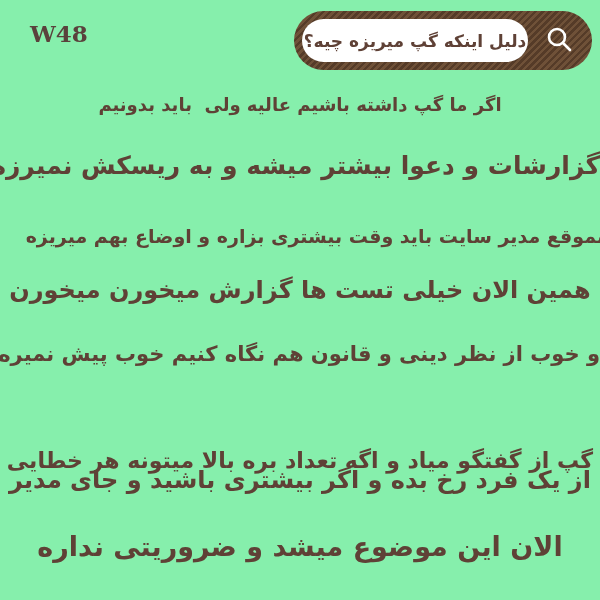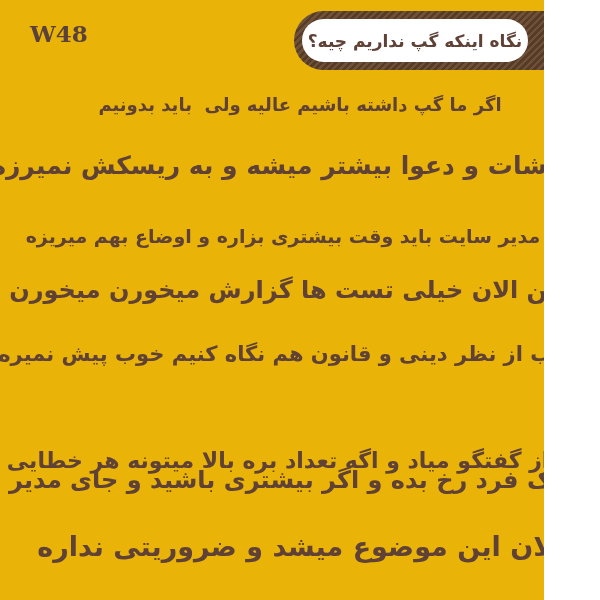--- a/index.html
+++ b/index.html
@@ -2,23 +2,23 @@
 <html lang="fa"><head>
 <meta charset="utf-8">
 <style>
   html, body {
     margin: 0;
     padding: 0;
     background: #ffffff;
   }
   #canvas {
     position: relative;
-    width: 544px;
+    width: 600px;
     height: 600px;
-    background: #eab308;
+    background: #86efac;
     overflow: hidden;
     font-family: "DejaVu Sans", sans-serif;
   }
 
   
   .watermark {
     position: absolute;
     left: 30px;
     top: 20px;
     font-family: "DejaVu Serif", "Liberation Serif", serif;
@@ -94,21 +94,21 @@
 </style>
 </head>
 <body>
 
 <div id="canvas">
 
   <div class="watermark">W48</div>
 
   <div class="search-pill">
     <div class="search-pill-inner">
-      <span class="search-query">نگاه اینکه گپ نداریم چیه؟</span>
+      <span class="search-query">دلیل اینکه گپ میریزه چیه؟</span>
     </div>
     <svg class="search-icon" viewBox="0 0 32 32">
       <circle cx="13" cy="12" r="8" fill="none" stroke="#ffffff" stroke-width="2.6"></circle>
       <line x1="19" y1="18" x2="26" y2="25" stroke="#ffffff" stroke-width="2.6" stroke-linecap="round"></line>
     </svg>
   </div>
 
   <div class="line l1">اگر ما گپ داشته باشیم عالیه ولی  باید بدونیم</div>
   <div class="line l2">گزارشات و دعوا بیشتر میشه و به ریسکش نمیرزه</div>
   <div class="line l3">اونموقع مدیر سایت باید وقت بیشتری بزاره و اوضاع بهم میریزه</div>

